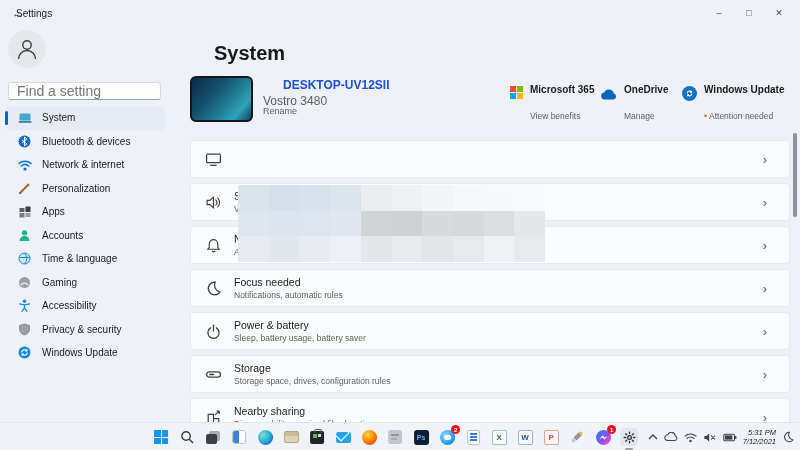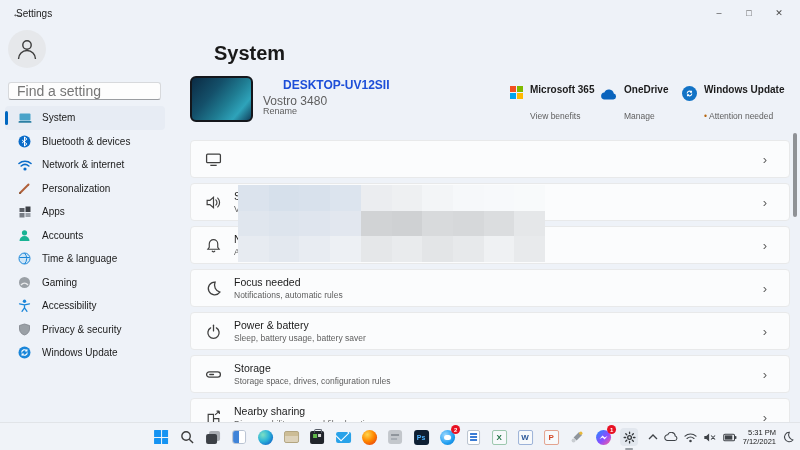--- a/index.html
+++ b/index.html
@@ -126,21 +126,21 @@
   .word-tile { color:#2b579a; border-color:#9cb2d8; }
   .excel-tile { color:#217346; border-color:#9cc7ae; }
   .ppt-tile { color:#d24726; border-color:#e3a38f; }
   .msgr { background:linear-gradient(135deg,#1f8bff,#8a4dff 55%,#ff5e95); position:relative; }
   .settings-slot { background:#e2e7ee; border-radius:4px; }
   .open-indicator { position:absolute; bottom:-4px; left:50%; transform:translateX(-50%);
     width:8px; height:2px; border-radius:1px; background:#9aa0a6; }
 
   .tray { position:absolute; right:6px; top:0; height:28px; display:flex; align-items:center; gap:6px; }
   .tray-ic { display:flex; align-items:center; justify-content:center; cursor:pointer; }
-  .clock { text-align:right; font-size:7.5px; line-height:9px; color:#1b1b1b; cursor:pointer; }
+  .clock { text-align:right; font-size:7.5px; line-height:9px; color:#1b1b1b; cursor:pointer;font-style:italic; }
 </style>
 </head>
 <body>
 
 <div class="window">
 
   <div class="titlebar">
     <span class="back-btn">←</span>
     <span class="tb-title">Settings</span>
     <div class="win-controls">

